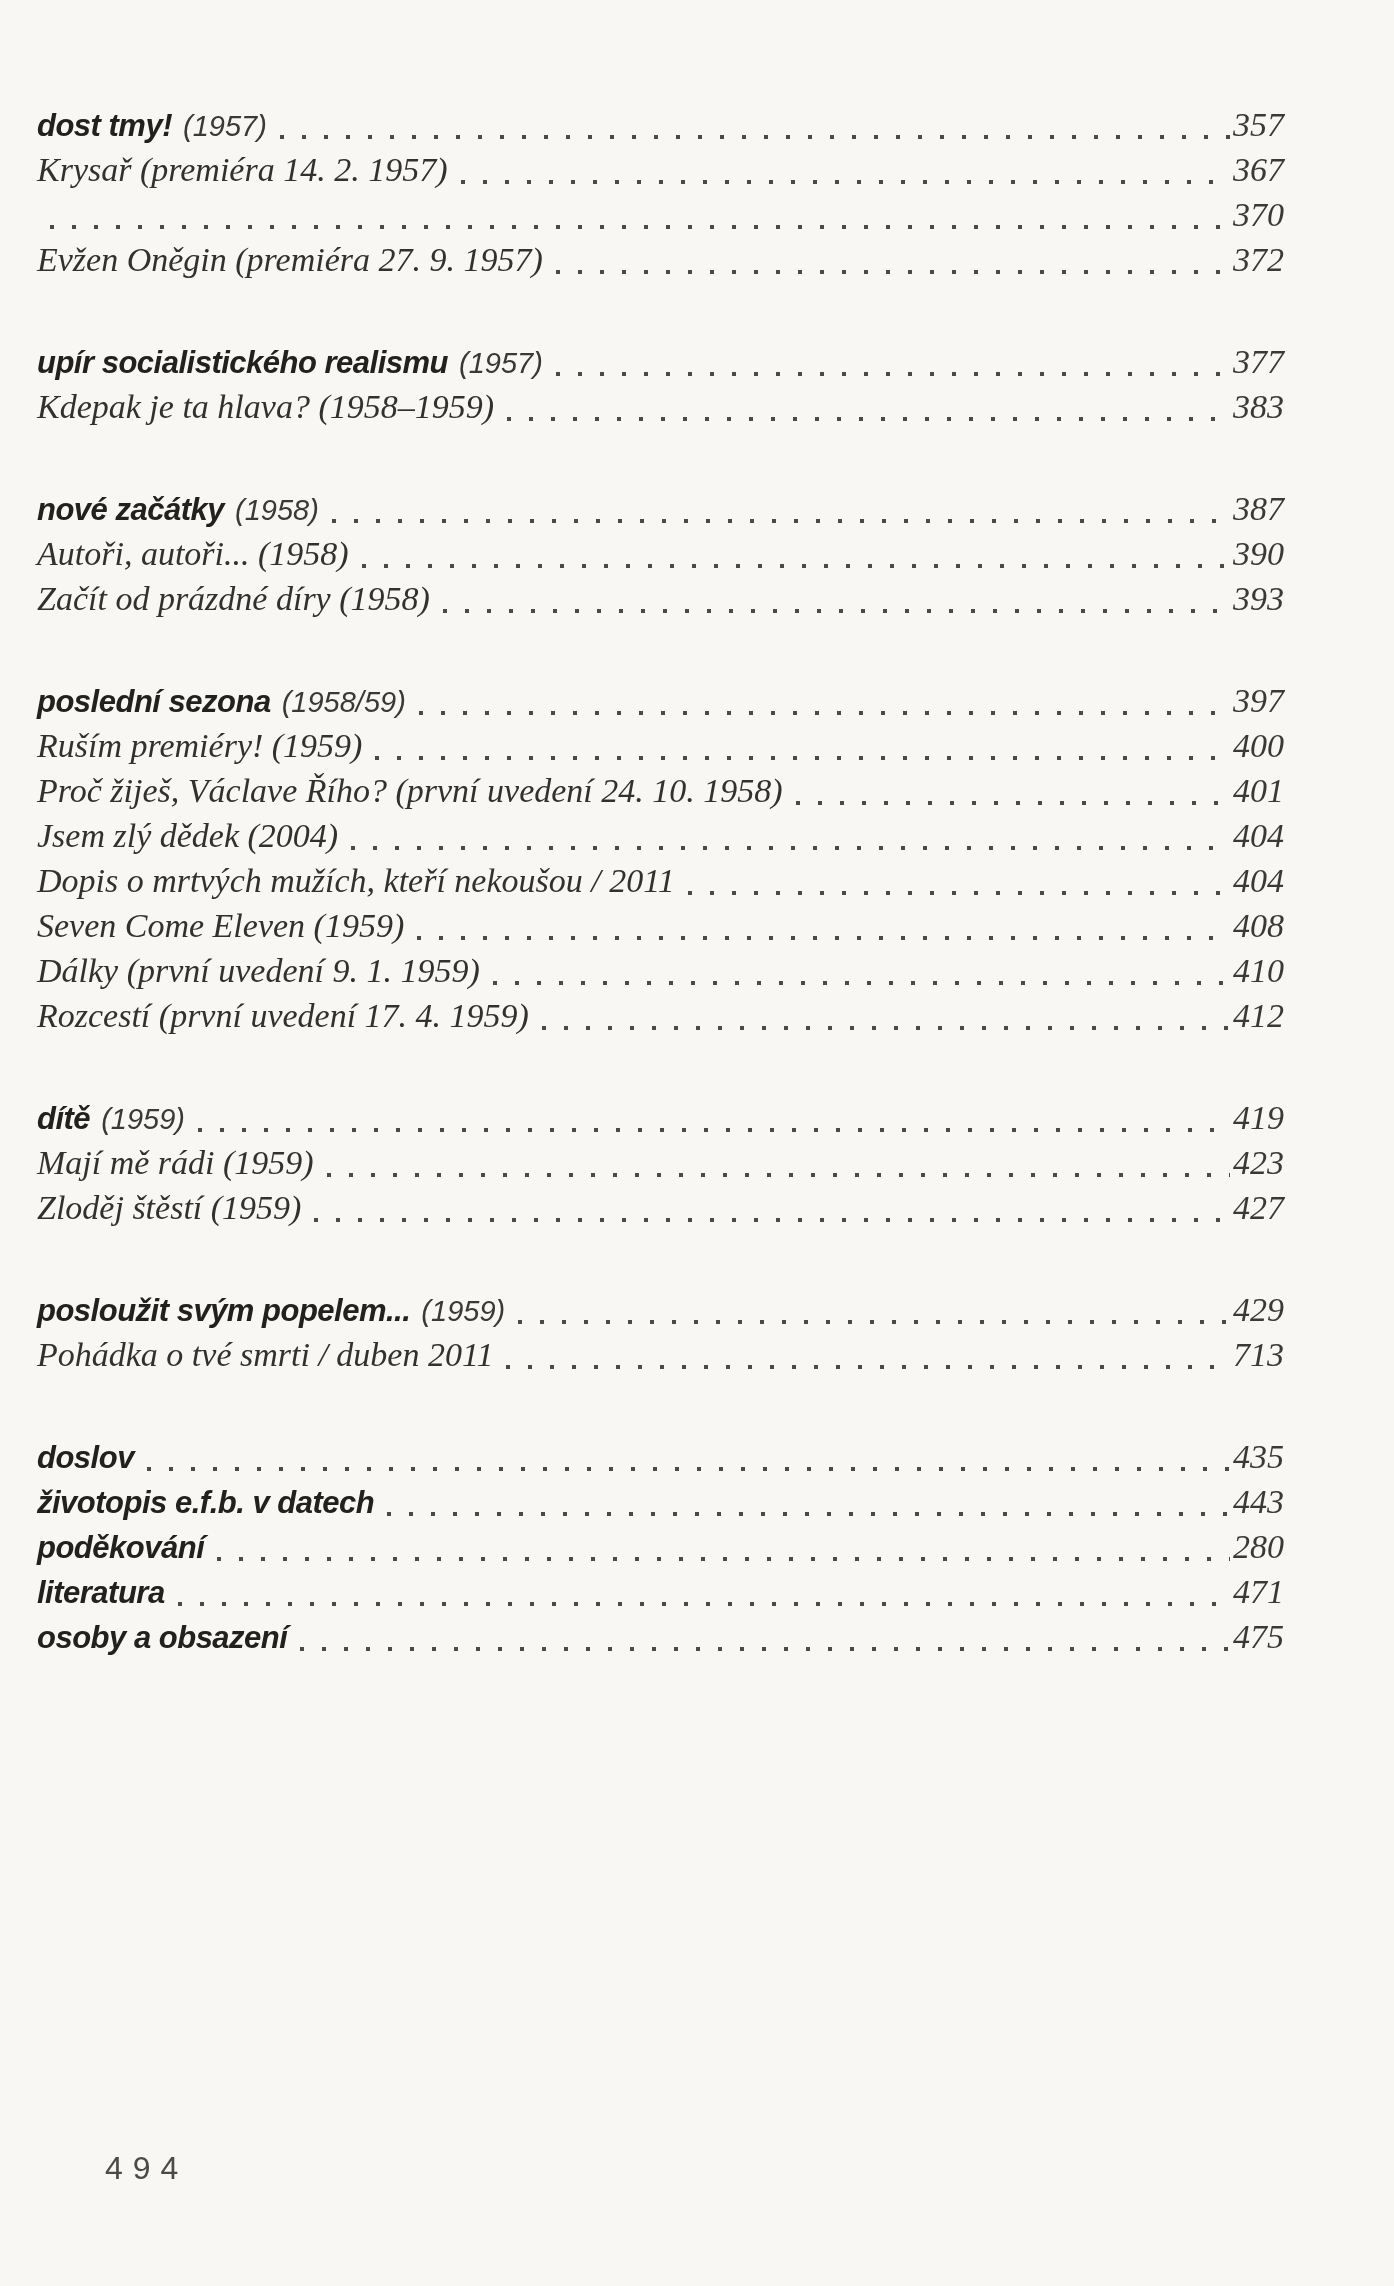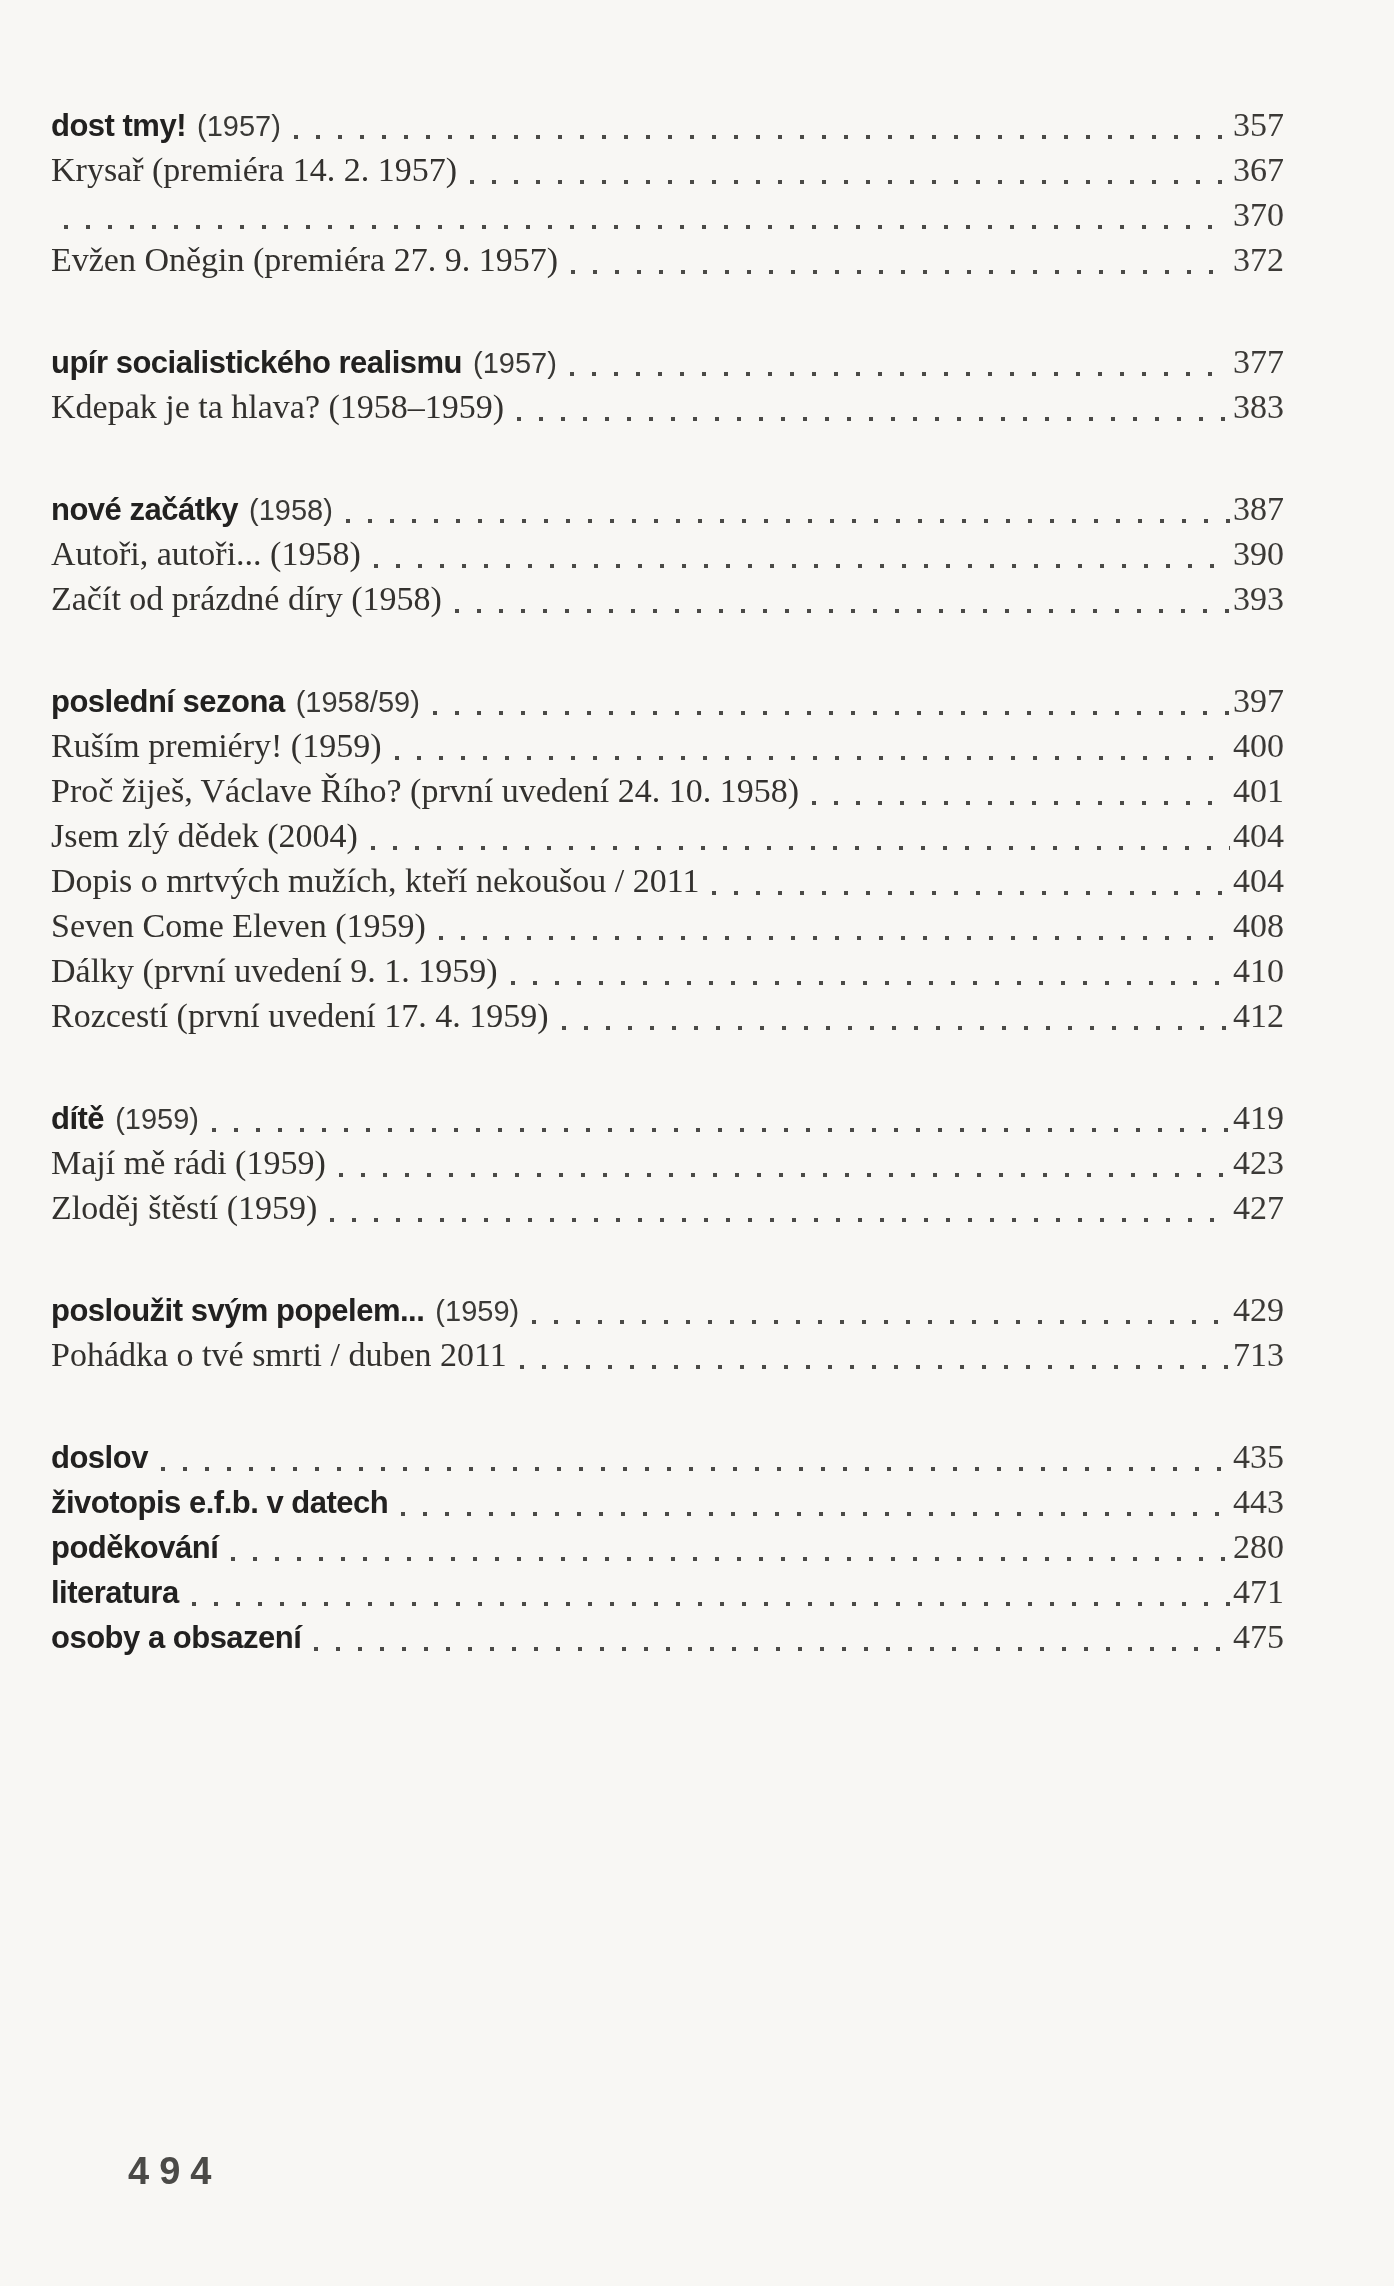--- a/index.html
+++ b/index.html
@@ -6,21 +6,22 @@
   body {
     width: 1394px;
     height: 2286px;
     background: #f8f7f4;
     font-family: "Liberation Serif", serif;
     color: #34322f;
     position: relative;
     overflow: hidden;
   }
   .toc {
-    padding: 106px 97px 0 51px;
+    padding: 106px 97px 0 37px;
+    font-style: italic;
   }
   .group { margin-bottom: 57px; }
   .row {
     display: flex;
     align-items: baseline;
     height: 45px;
     font-size: 34px;
   }
   .title-serif {
     font-family: "Liberation Serif", serif;
@@ -55,25 +56,25 @@
   .page-num {
     font-family: "Liberation Serif", serif;
     font-size: 34px;
     color: #3b3936;
     min-width: 64px;
     text-align: left;
     white-space: nowrap;
   }
   .folio {
     position: absolute;
-    left: 128px;
+    left: 105px;
     top: 2150px;
     font-family: "Liberation Sans", "DejaVu Sans", sans-serif;
-    font-weight: 700;
-    font-size: 38px;
+    font-weight: 400;
+    font-size: 32px;
     letter-spacing: 10px;
     color: #4b4a47;
   }
 </style>
 </head>
 <body>
 
 <main>
   <div class="toc" id="toc-list">
       <div class="group">

